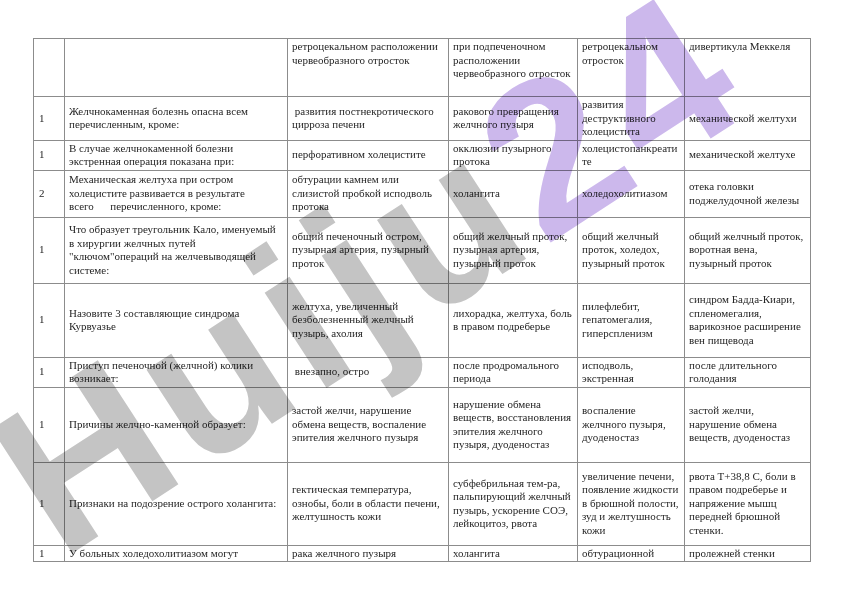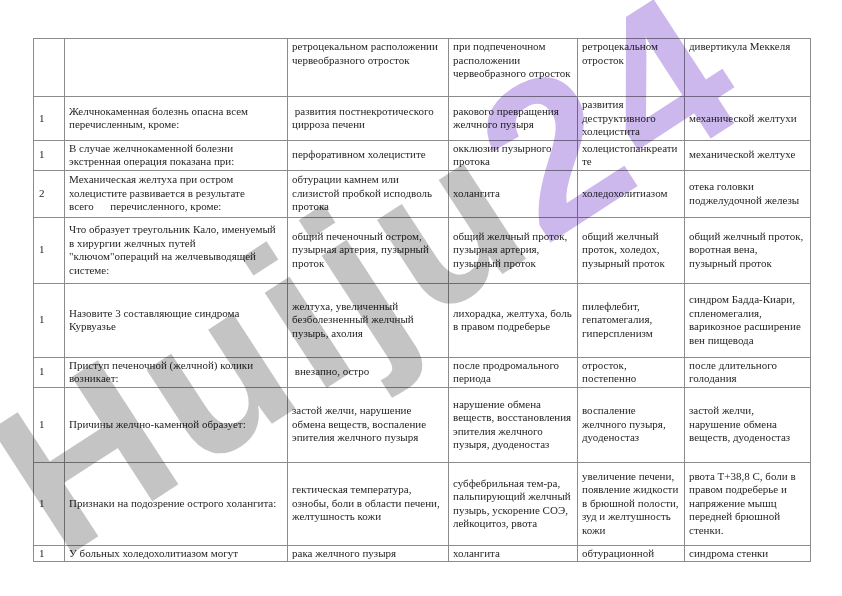--- a/index.html
+++ b/index.html
@@ -125,21 +125,21 @@
         <td>желтуха, увеличенный безболезненный желчный пузырь, ахолия</td>
         <td>лихорадка, желтуха, боль в правом подреберье</td>
         <td>пилефлебит, гепатомегалия, гиперспленизм</td>
         <td>синдром Бадда-Киари, спленомегалия, варикозное расширение вен пищевода</td>
       </tr>
       <tr>
         <td class="num">1</td>
         <td>Приступ печеночной (желчной) колики возникает:</td>
         <td>&nbsp;внезапно, остро</td>
         <td>после продромального периода</td>
-        <td>отросток, постепенно</td>
+        <td>исподволь, экстренная</td>
         <td>после длительного голодания</td>
       </tr>
       <tr>
         <td class="num">1</td>
         <td>Причины желчно-каменной образует:</td>
         <td>застой желчи, нарушение обмена веществ, воспаление эпителия желчного пузыря</td>
         <td>нарушение обмена веществ, восстановления эпителия желчного пузыря, дуоденостаз</td>
         <td>воспаление желчного пузыря, дуоденостаз</td>
         <td>застой желчи, нарушение обмена веществ, дуоденостаз</td>
       </tr>
@@ -150,21 +150,21 @@
         <td>субфебрильная тем-ра, пальпирующий желчный пузырь, ускорение СОЭ, лейкоцитоз, рвота</td>
         <td>увеличение печени, появление жидкости в брюшной полости, зуд и желтушность кожи</td>
         <td>рвота Т+38,8 С, боли в правом подреберье и напряжение мышц передней брюшной стенки.</td>
       </tr>
       <tr>
         <td class="num">1</td>
         <td>У больных холедохолитиазом могут</td>
         <td>рака желчного пузыря</td>
         <td>холангита</td>
         <td>обтурационной</td>
-        <td>синдрома стенки</td>
+        <td>пролежней стенки</td>
       </tr>
     </tbody>
   </table>
 
   <div class="watermark">
     <span class="wm-gray">Huiju</span><span class="wm-purple">24</span>
   </div>
 
 </div>
 

